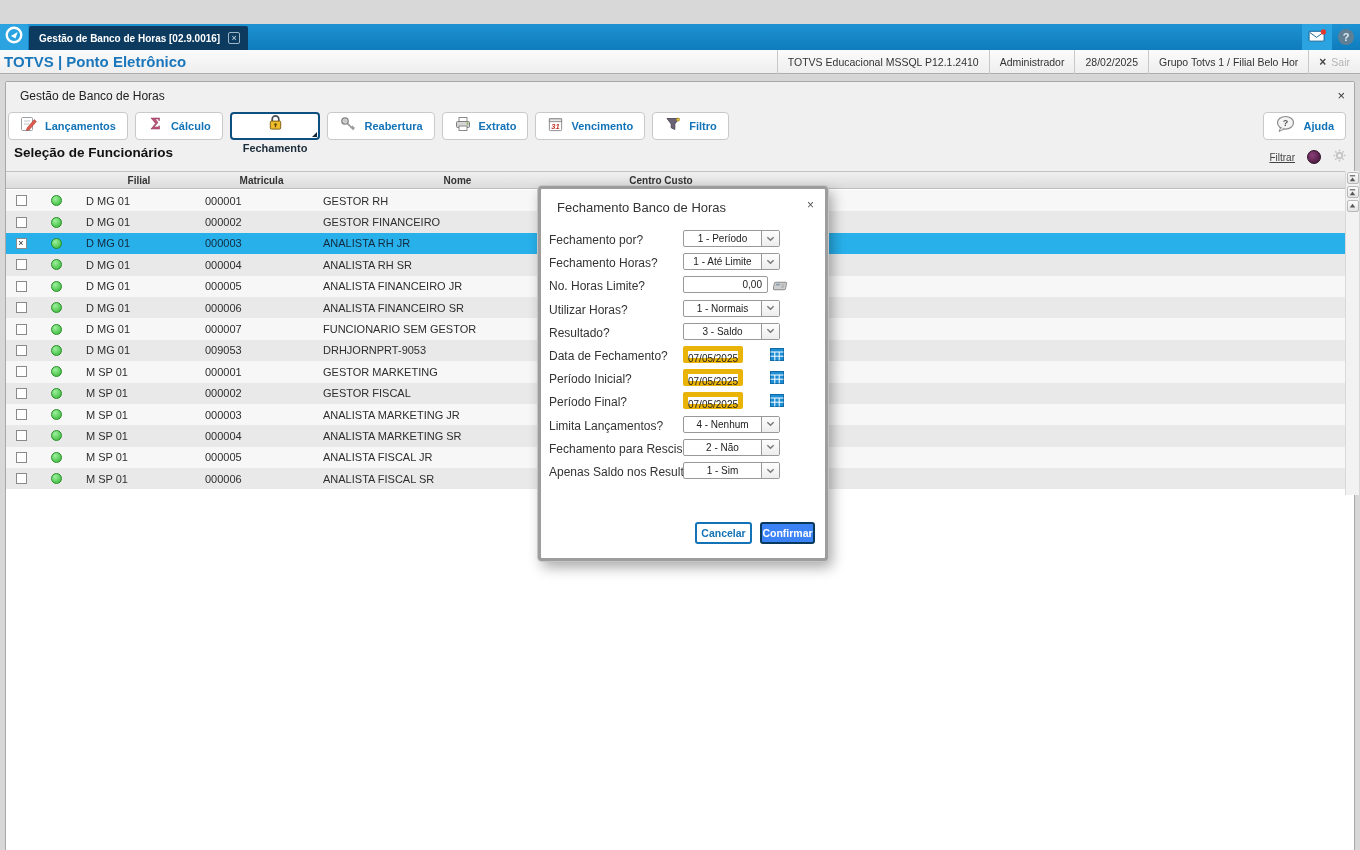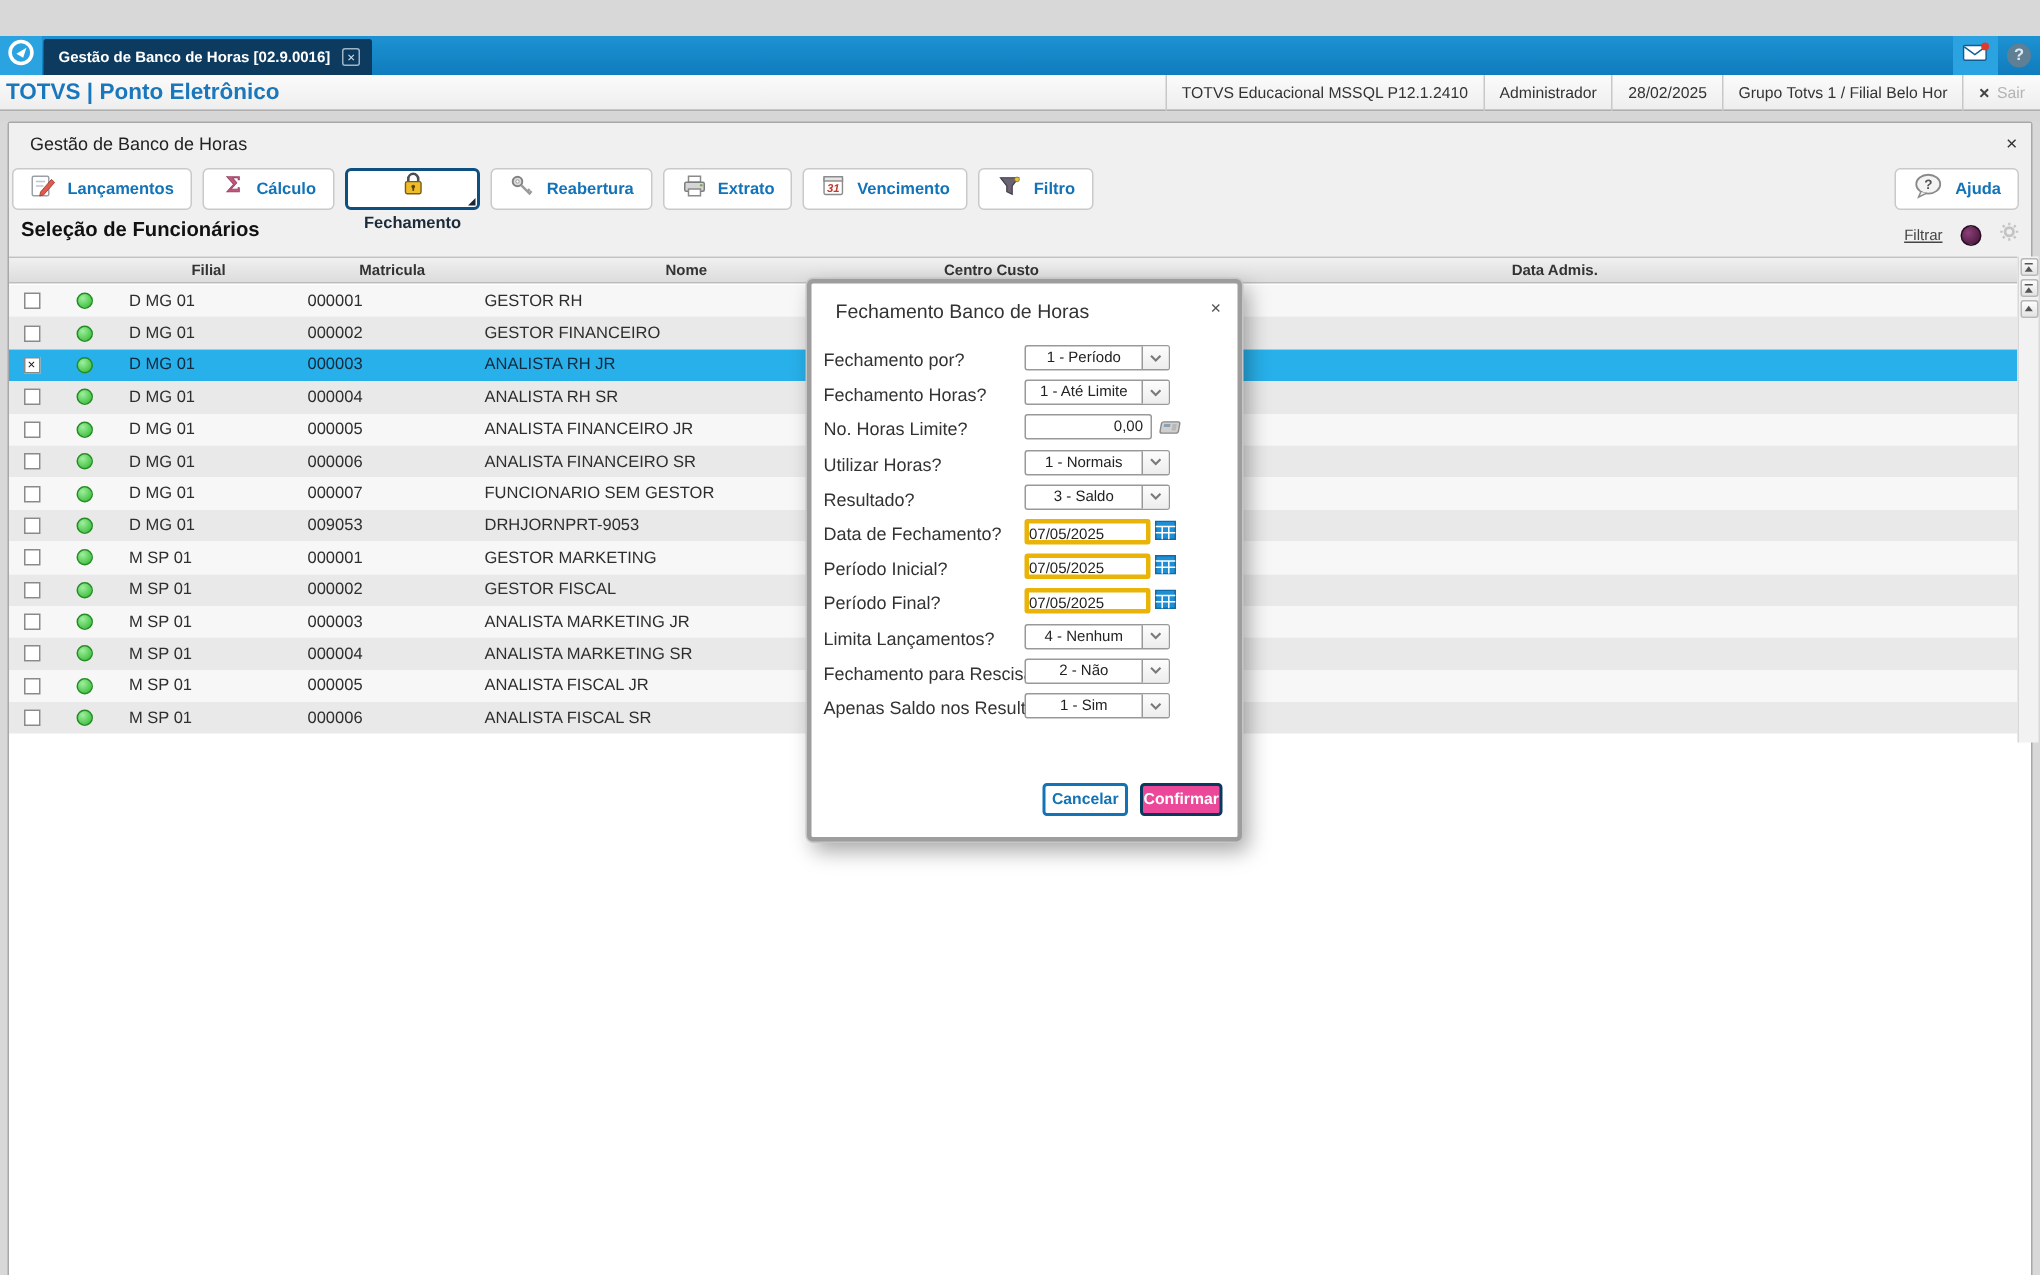--- a/index.html
+++ b/index.html
@@ -100,31 +100,31 @@
   .fields { position:absolute; left:0; top:0; width:100%; }
   .frow { position:absolute; left:0; width:100%; height:17px; }
   .frow .flabel { position:absolute; left:8px; top:3px; font-size:12px; color:#333; white-space:nowrap; }
 
   .ctl { position:absolute; top:0; height:17px; }
   .ctl-select { left:142px; width:97px; border:1px solid #999; border-radius:2px; background:#fff;
                 display:flex; cursor:pointer; }
   .ctl-select .val { flex:1; font-size:10px; color:#222; text-align:center; line-height:15px; }
   .ctl-select .chev { width:18px; border-left:1px solid #999; display:flex; align-items:center;
                 justify-content:center; background:linear-gradient(#fdfdfd,#ededed); }
-  .ctl-date { left:142px; width:84px; border:3px solid #eab308; border-radius:2px; background:#fff;
-              font-size:10px; color:#222; line-height:15px; cursor:text; }
+  .ctl-date { left:142px; width:60px; border:5px solid #eab308; border-radius:2px; background:#fff;
+              font-size:10px; color:#222; text-align:center; line-height:15px; cursor:text; }
   .date-ico { position:absolute; left:229px; top:1px; cursor:pointer; }
   .ctl-number { left:142px; width:85px; border:1px solid #999; border-radius:2px; background:#fff;
                 font-size:10px; color:#222; text-align:right; padding-right:5px; line-height:15px; cursor:text; }
   .calc-ico { position:absolute; left:231px; top:2px; cursor:pointer; }
 
   .dlg-btn { position:absolute; top:333px; height:22px; border-radius:3px; font-size:10.5px;
              font-weight:bold; display:flex; align-items:center; justify-content:center; cursor:pointer; }
   .btn-cancel { left:154px; width:57px; background:#fff; border:2px solid #1373b6; color:#1373b6; }
-  .btn-confirm { left:219px; width:55px; background:#ec4899; border:2px solid #083a5e; color:#fff; }
+  .btn-confirm { left:219px; width:55px; background:#3b82f6; border:2px solid #083a5e; color:#fff; }
 </style>
 </head>
 <body>
 
 <div class="screen">
 
   <div class="topbar">
     <div class="logo-btn">
       <span>
         <svg width="20" height="20" viewBox="0 0 22 22">
@@ -273,21 +273,20 @@
       </span>
     </div>
 
     <div class="thead">
       <div class="c-check"></div>
       <div class="c-status"></div>
       <div class="c-filial" style="padding-left:0;">Filial</div>
       <div class="c-matr" style="padding-left:0;">Matricula</div>
       <div class="c-nome" style="padding-left:0;">Nome</div>
       <div class="c-cc">Centro Custo</div>
-      <div class="c-da">Data Admis.</div>
     </div>
     <div class="tbody">
   <div class="trow">
     <div class="c-check">
             <span class="cb"></span>
           </div>
     <div class="c-status">
             <span class="dot"></span>
           </div>
     <div class="c-filial">D MG 01</div>

